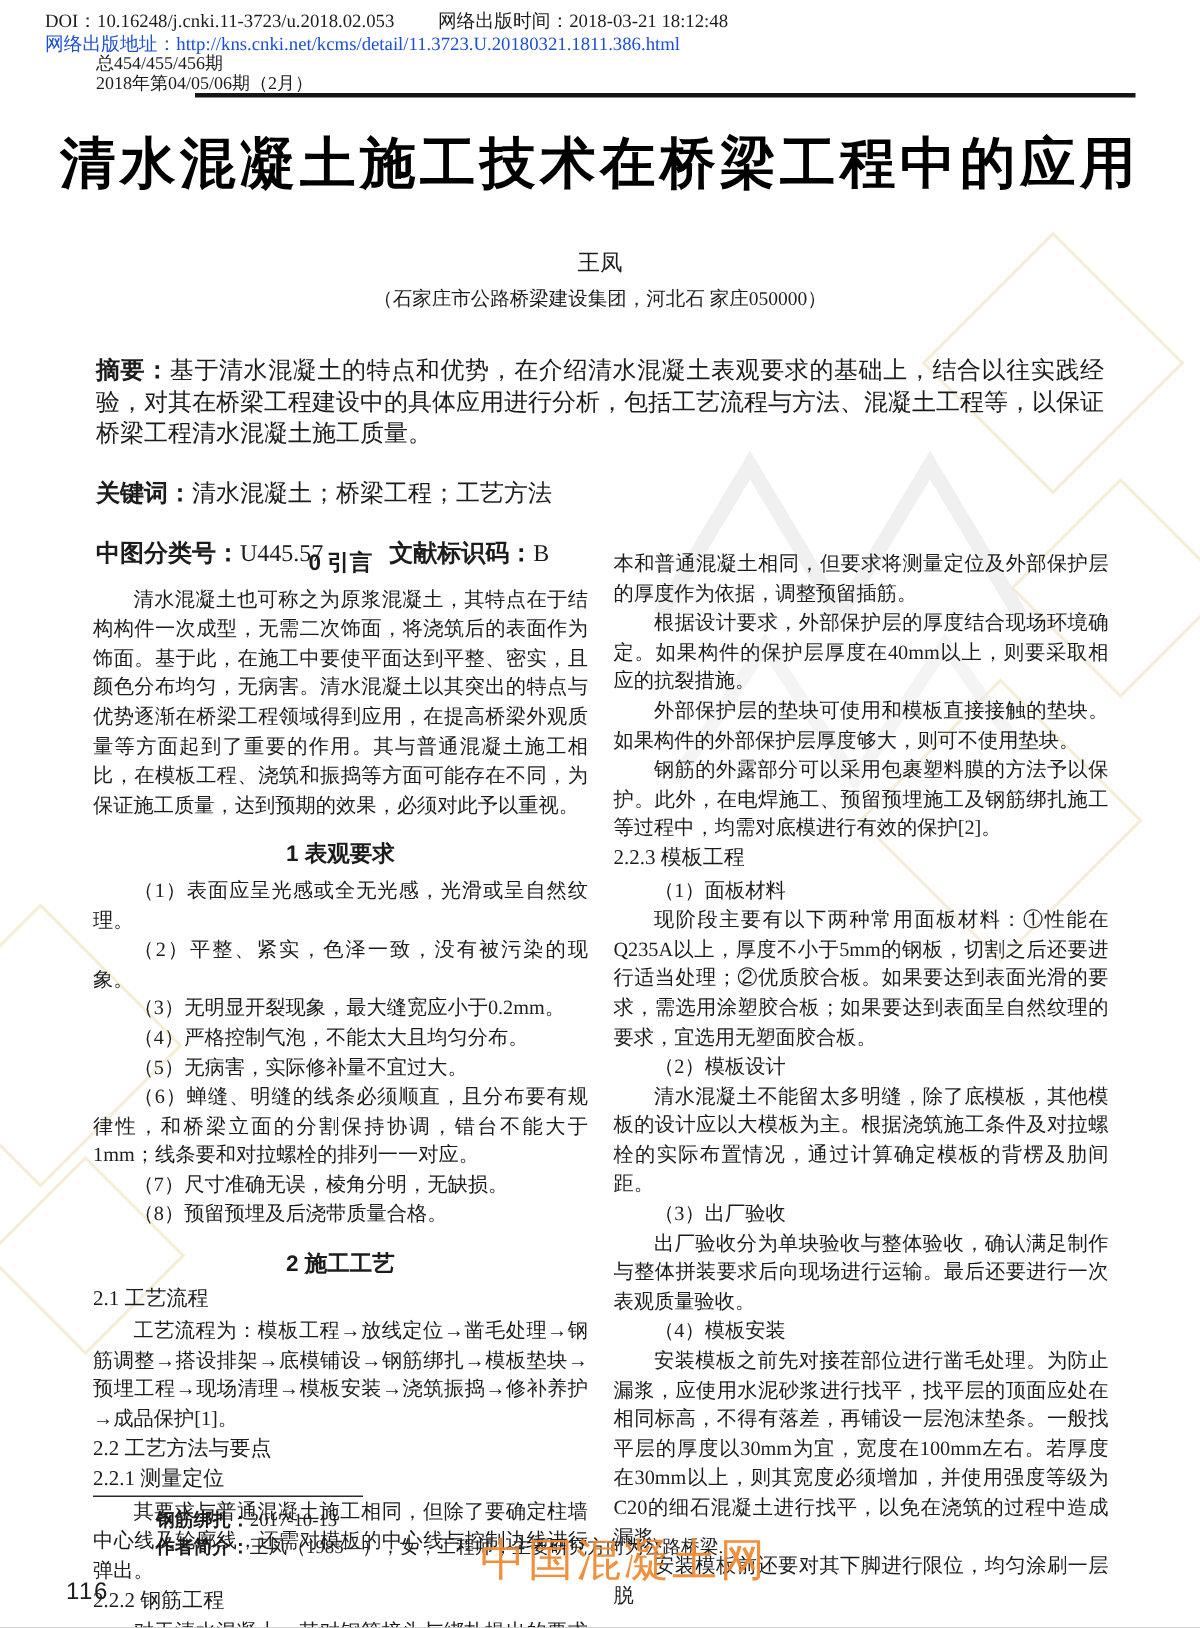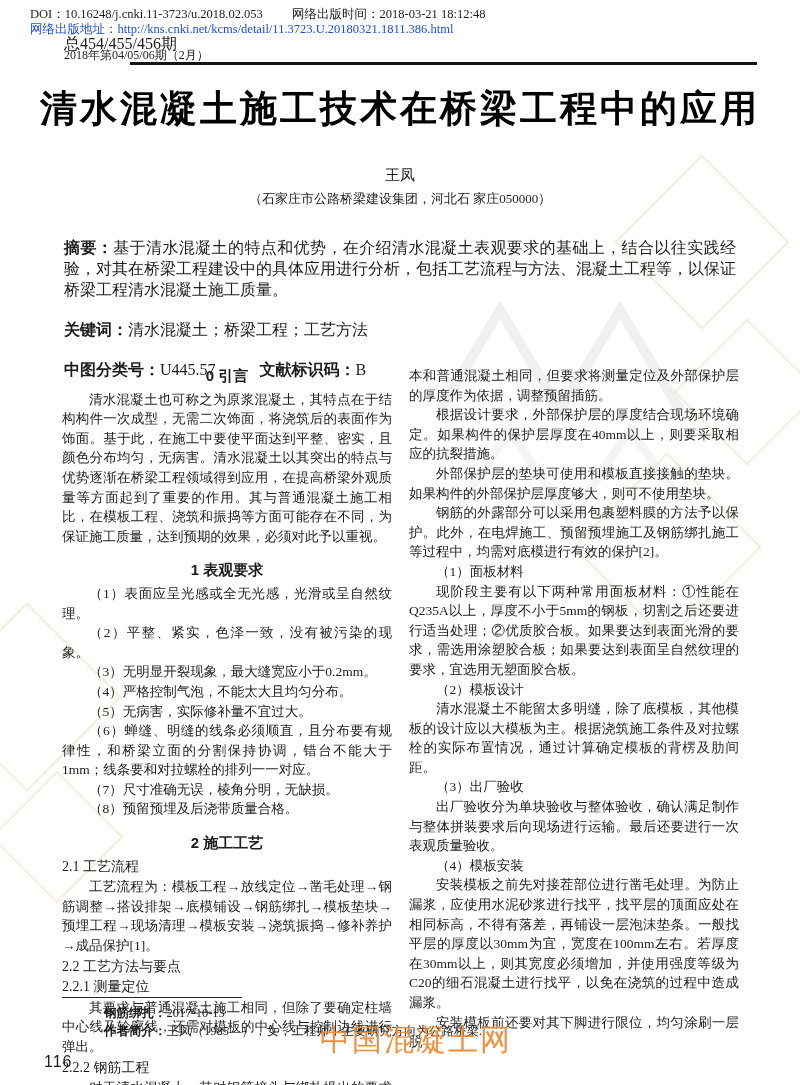--- a/index.html
+++ b/index.html
@@ -18,21 +18,21 @@
   .wm-site {
     position:absolute; top:1020px; left:320px;
     font-family:"Liberation Sans", sans-serif;
     font-size:30px; color:rgba(238,138,52,0.95); letter-spacing:2px;
     pointer-events:none;
   }
   
   .hdr-doi { position:absolute; top:6px; left:30px; font-size:12.5px; white-space:nowrap; }
   .hdr-doi .gap { display:inline-block; width:26px; }
   .hdr-url { position:absolute; top:21px; left:30px; font-size:12.5px; color:#1d4ed8; white-space:nowrap;text-align:right; }
-  .issue-line1 { position:absolute; top:34px; left:64px; font-size:16px; }
+  .issue-line1 { position:absolute; top:34px; left:64px; font-size:12px; }
   .issue-line2 { position:absolute; top:47px; left:64px; font-size:12px; }
   .top-rule { position:absolute; top:62px; left:130px; width:627px; height:3px; background:#151515; }
   
   .title {
     position:absolute; top:84px; left:0; width:100%; text-align:center;
     font-family:"Liberation Sans", sans-serif; font-weight:900;
     font-size:37px; letter-spacing:3px; color:#000;
   }
   .author { position:absolute; top:166px; left:0; width:100%; text-align:center; font-size:15px; }
   .affil  { position:absolute; top:190px; left:0; width:100%; text-align:center; font-size:13px; }
@@ -120,20 +120,21 @@
         <div class="blk h2">2.2.1 测量定位</div>
         <div class="blk p">其要求与普通混凝土施工相同，但除了要确定柱墙中心线及轮廓线，还需对模板的中心线与控制边线进行弹出。</div>
         <div class="blk h2">2.2.2 钢筋工程</div>
         <div class="blk p">对于清水混凝土，其对钢筋接头与绑扎提出的要求基</div>
       </div>
     <div class="col">
         <div class="blk p0">本和普通混凝土相同，但要求将测量定位及外部保护层的厚度作为依据，调整预留插筋。</div>
         <div class="blk p">根据设计要求，外部保护层的厚度结合现场环境确定。如果构件的保护层厚度在40mm以上，则要采取相应的抗裂措施。</div>
         <div class="blk p">外部保护层的垫块可使用和模板直接接触的垫块。如果构件的外部保护层厚度够大，则可不使用垫块。</div>
         <div class="blk p">钢筋的外露部分可以采用包裹塑料膜的方法予以保护。此外，在电焊施工、预留预埋施工及钢筋绑扎施工等过程中，均需对底模进行有效的保护[2]。</div>
+        <div class="blk h2">2.2.3 模板工程</div>
         <div class="blk p">（1）面板材料</div>
         <div class="blk p">现阶段主要有以下两种常用面板材料：①性能在Q235A以上，厚度不小于5mm的钢板，切割之后还要进行适当处理；②优质胶合板。如果要达到表面光滑的要求，需选用涂塑胶合板；如果要达到表面呈自然纹理的要求，宜选用无塑面胶合板。</div>
         <div class="blk p">（2）模板设计</div>
         <div class="blk p">清水混凝土不能留太多明缝，除了底模板，其他模板的设计应以大模板为主。根据浇筑施工条件及对拉螺栓的实际布置情况，通过计算确定模板的背楞及肋间距。</div>
         <div class="blk p">（3）出厂验收</div>
         <div class="blk p">出厂验收分为单块验收与整体验收，确认满足制作与整体拼装要求后向现场进行运输。最后还要进行一次表观质量验收。</div>
         <div class="blk p">（4）模板安装</div>
         <div class="blk p">安装模板之前先对接茬部位进行凿毛处理。为防止漏浆，应使用水泥砂浆进行找平，找平层的顶面应处在相同标高，不得有落差，再铺设一层泡沫垫条。一般找平层的厚度以30mm为宜，宽度在100mm左右。若厚度在30mm以上，则其宽度必须增加，并使用强度等级为C20的细石混凝土进行找平，以免在浇筑的过程中造成漏浆。</div>
         <div class="blk p">安装模板前还要对其下脚进行限位，均匀涂刷一层脱</div>
       </div>

